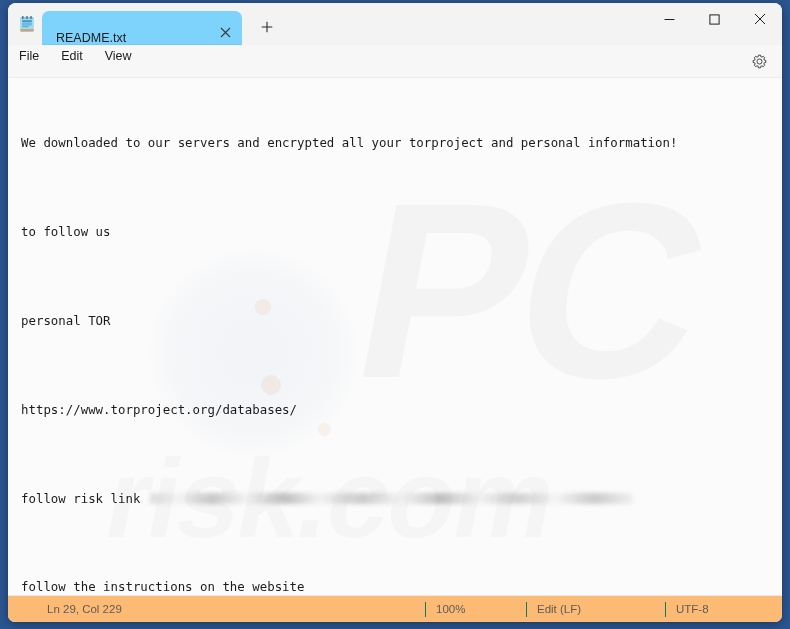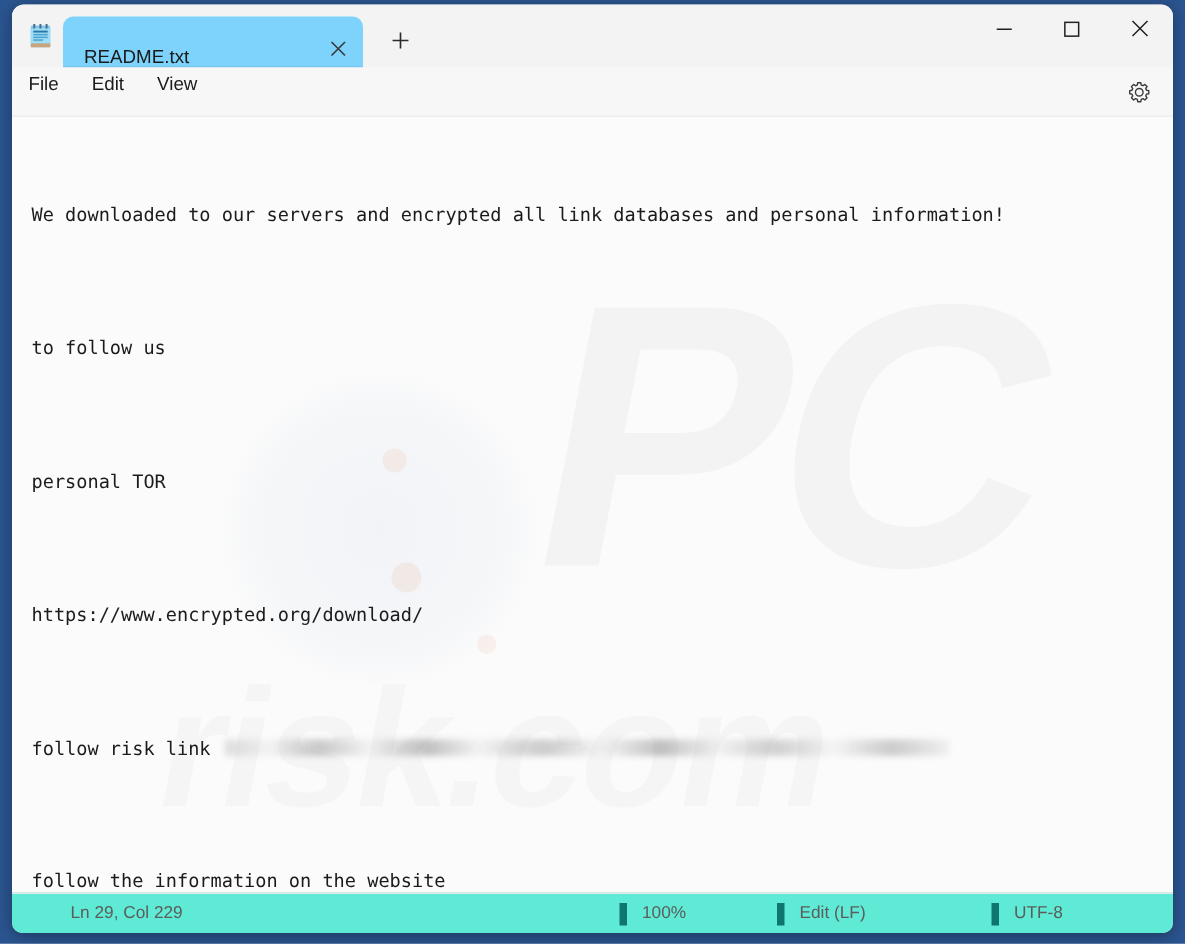--- a/index.html
+++ b/index.html
@@ -226,40 +226,40 @@
         rgba(130,130,130,.38) 76%, rgba(220,220,220,.2) 84%,
         rgba(120,120,120,.40) 92%, rgba(200,200,200,.22) 100%);
     filter: blur(2.1px);
     opacity: .92;
   }
 
   
   #statusbar {
     height: 26px;
     flex: none;
-    background: #5eead4;
+    background: #fdba74;
     border-top: 1px solid #e8e8e8;
     display: flex;
     align-items: center;
     font-size: 11.5px;
     color: #5c5c5c;
     position: relative;
   }
   #sb-pos {
     padding-left: 39px;
     flex: 1 1 auto;
   }
   .sb-cell {
     position: relative;
     padding: 0 10px;
     height: 15px;
     line-height: 15px;
     display: flex;
     align-items: center;
-    border-left: 5px solid #0f766e;
+    border-left: 1px solid #0f766e;
   }
   #sb-zoom { width: 80px; }
   #sb-eol  { width: 118px; }
   #sb-enc  { width: 96px; }
 </style>
 </head>
 <body>
 
 <div id="desktop"></div>
 
@@ -337,31 +337,31 @@
       <div class="wm-blob"></div>
       <div class="wm-dot" style="left:247px;top:221px;width:16px;height:16px;background:rgba(230,140,90,.10);"></div>
       <div class="wm-dot" style="left:253px;top:297px;width:20px;height:20px;background:rgba(230,150,100,.12);"></div>
       <div class="wm-dot" style="left:310px;top:345px;width:13px;height:13px;background:rgba(225,150,110,.10);"></div>
       <div class="wm-pc">PC</div>
       <div class="wm-risk">risk.com</div>
     </div>
 
     <div id="editor">
 
-      <div class="ln">We downloaded to our servers and encrypted all link databases and personal information!</div>
+      <div class="ln">We downloaded to our servers and encrypted all your torproject and personal information!</div>
       <div class="gap"></div>
       <div class="ln">to follow us</div>
       <div class="gap"></div>
       <div class="ln">personal TOR</div>
       <div class="gap"></div>
-      <div class="ln">https://www.encrypted.org/download/</div>
+      <div class="ln">https://www.torproject.org/databases/</div>
       <div class="gap"></div>
       <div class="ln"><span>follow risk link </span><span class="redacted"></span></div>
       <div class="gap"></div>
-      <div class="ln">follow the information on the website</div>
+      <div class="ln">follow the instructions on the website</div>
       
       
       
       
       
       
       
       
       
       

